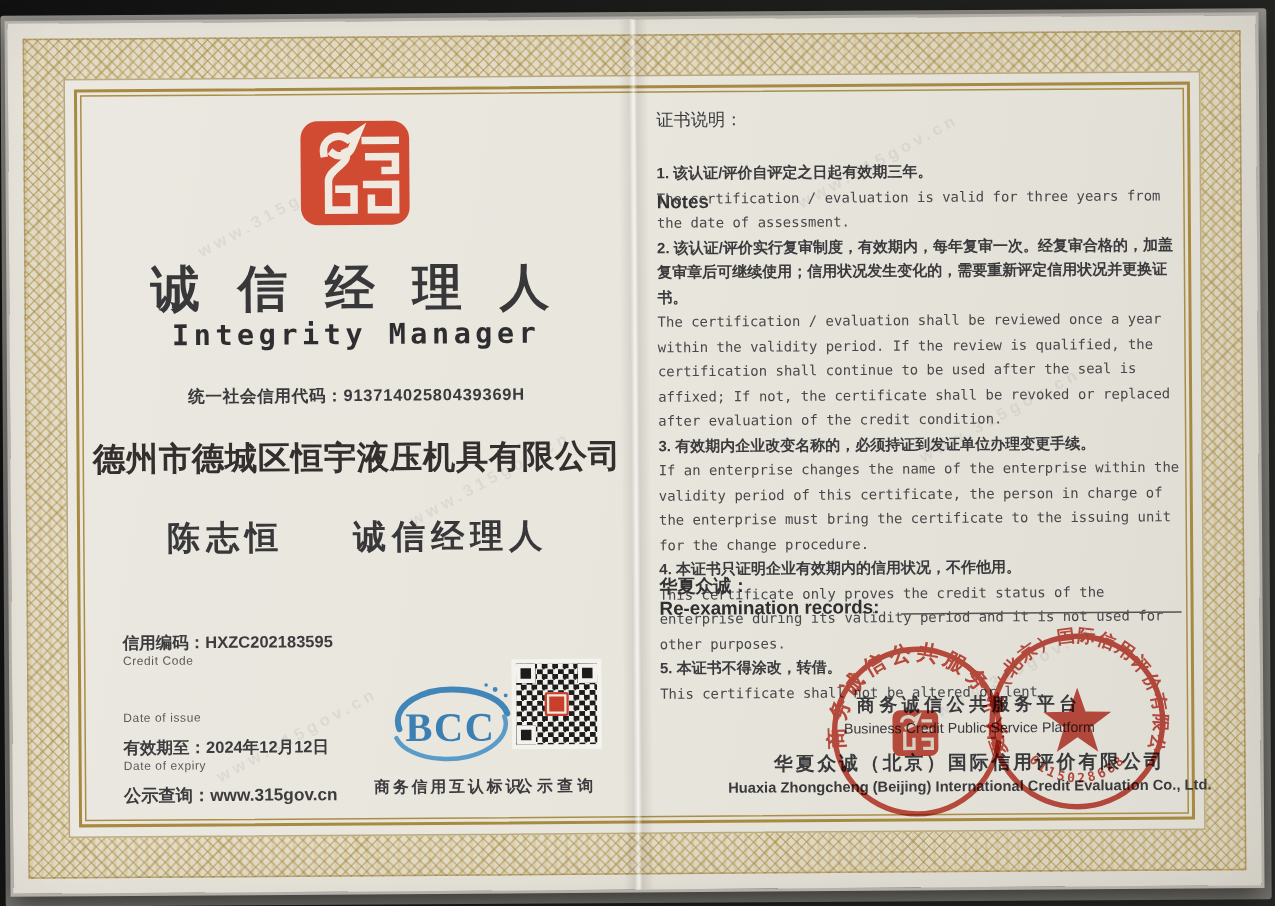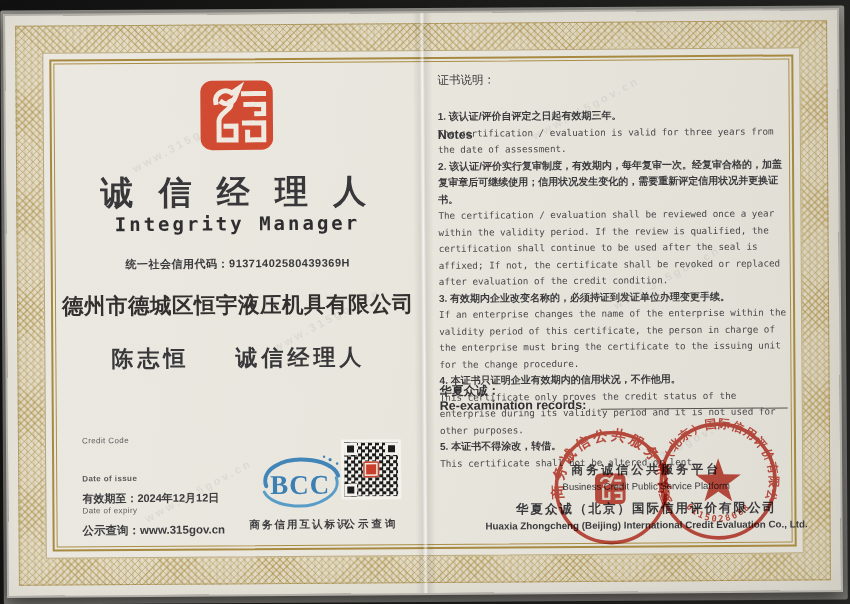--- a/index.html
+++ b/index.html
@@ -51,21 +51,21 @@
   .uscc{top:192px;font-size:11px;font-weight:700;color:#3a3a3c;letter-spacing:.5px;}
   .company{top:226px;font-size:21.5px;font-weight:800;color:#332f2e;letter-spacing:.5px;}
   .person-row{top:279px;font-size:22px;font-weight:800;color:#38383a;letter-spacing:4px;}
   .person-row .gap{display:inline-block;width:46px;}
   .small-label{font-size:11px;font-weight:700;color:#3c3c3e;}
   .tiny-en{font-size:8px;color:#5a5a58;letter-spacing:.4px;}
   .lp-left{left:28px;}
   .ccode{top:356px;}
   .ccode-en{top:371px;text-align:center;}
   .d-issue{top:394px;}
-  .d-issue-en{top:409px;font-weight:bold;}
+  .d-issue-en{top:409px;}
   .d-exp{top:426px;}
   .d-exp-en{top:441px;}
   .d-query{top:458px;font-size:11.5px;}
   .bcc{left:198px;top:388px;}
   .bcc-cap{left:160px;top:454px;width:170px;text-align:center;font-size:10.5px;
     font-weight:700;letter-spacing:2px;color:#3b3b3d;}
   .qr{left:290px;top:379px;width:54px;height:54px;background:
       repeating-conic-gradient(#1c1c1c 0% 25%,#f4f2ec 0% 50%) 0 0/7px 7px;
     outline:3px solid #f4f2ec;}
   .qr .f{position:absolute;width:13px;height:13px;background:#1c1c1c;
@@ -132,20 +132,21 @@
         </g>
       </svg>
 
       <div class="abs ctr title-cn">诚 信 经 理 人</div>
       <div class="abs ctr title-en">Integrity Manager</div>
       <div class="abs ctr uscc">统一社会信用代码：91371402580439369H</div>
       <div class="abs ctr company">德州市德城区恒宇液压机具有限公司</div>
 
       <div class="abs ctr person-row"><span>陈志恒</span><span class="gap"></span><span>诚信经理人</span></div>
 
+      <div class="abs lp-left ccode small-label">信用编码：HXZC202183595</div>
       <div class="abs lp-left ccode-en tiny-en">Credit Code</div>
 
       <div class="abs lp-left d-issue-en tiny-en">Date of issue</div>
       <div class="abs lp-left d-exp small-label">有效期至：2024年12月12日</div>
       <div class="abs lp-left d-exp-en tiny-en">Date of expiry</div>
       <div class="abs lp-left d-query small-label">公示查询：www.315gov.cn</div>
 
       <svg class="abs bcc" width="96" height="62" viewBox="0 0 96 62">
         <path d="M14,34 C8,18 30,6 54,8 C70,9 83,15 86,24" fill="none" stroke="#4285b8" stroke-width="4" stroke-linecap="round"></path>
         <path d="M84,26 C90,42 66,56 42,54 C28,53 16,48 12,40" fill="none" stroke="#5a9cc8" stroke-width="3" stroke-linecap="round"></path>

